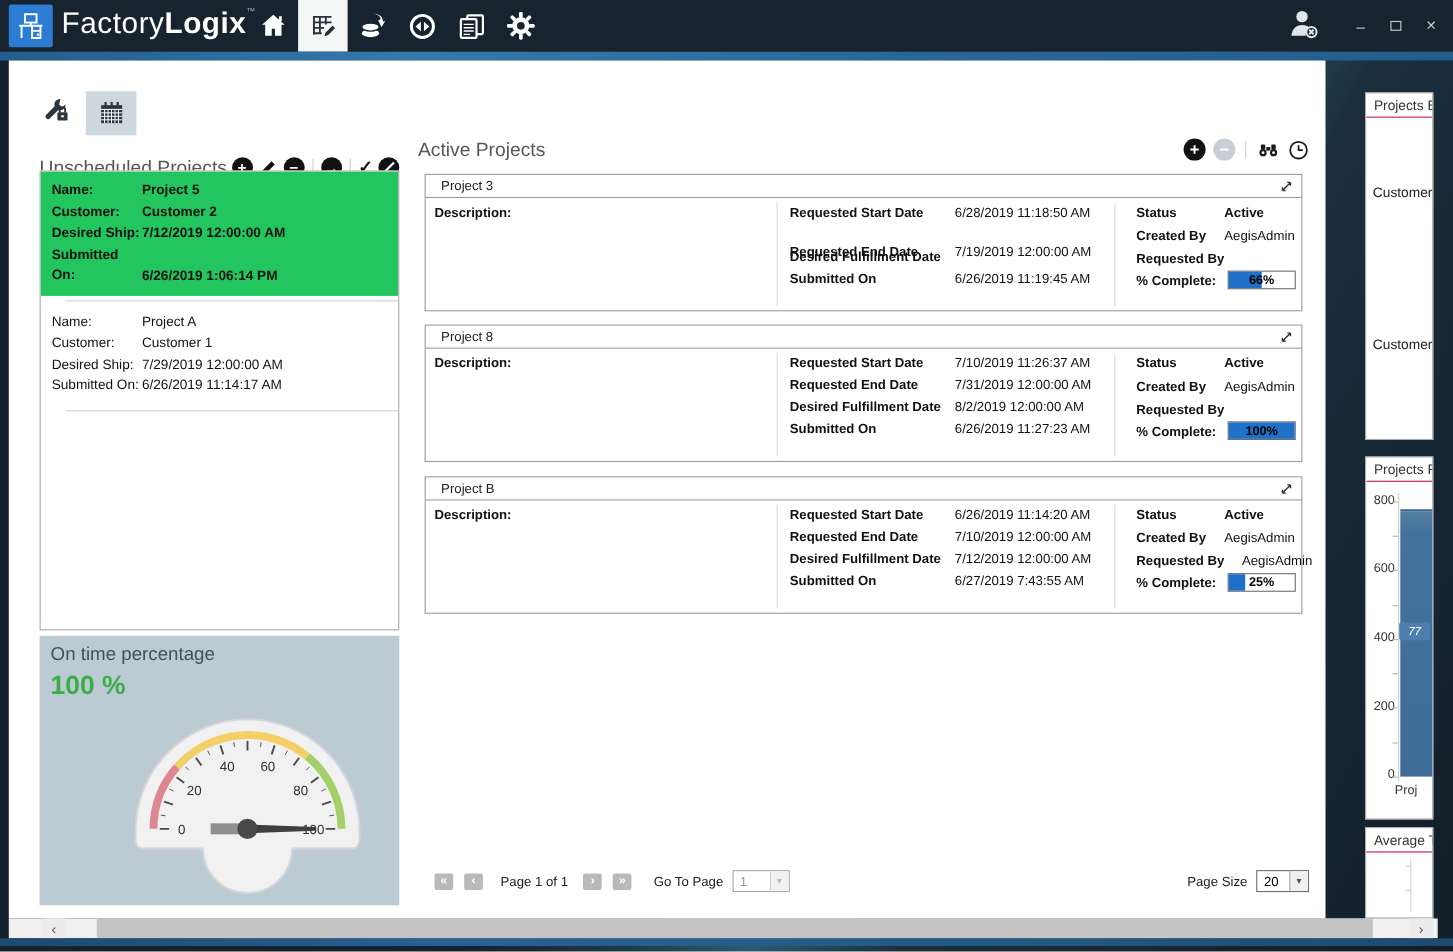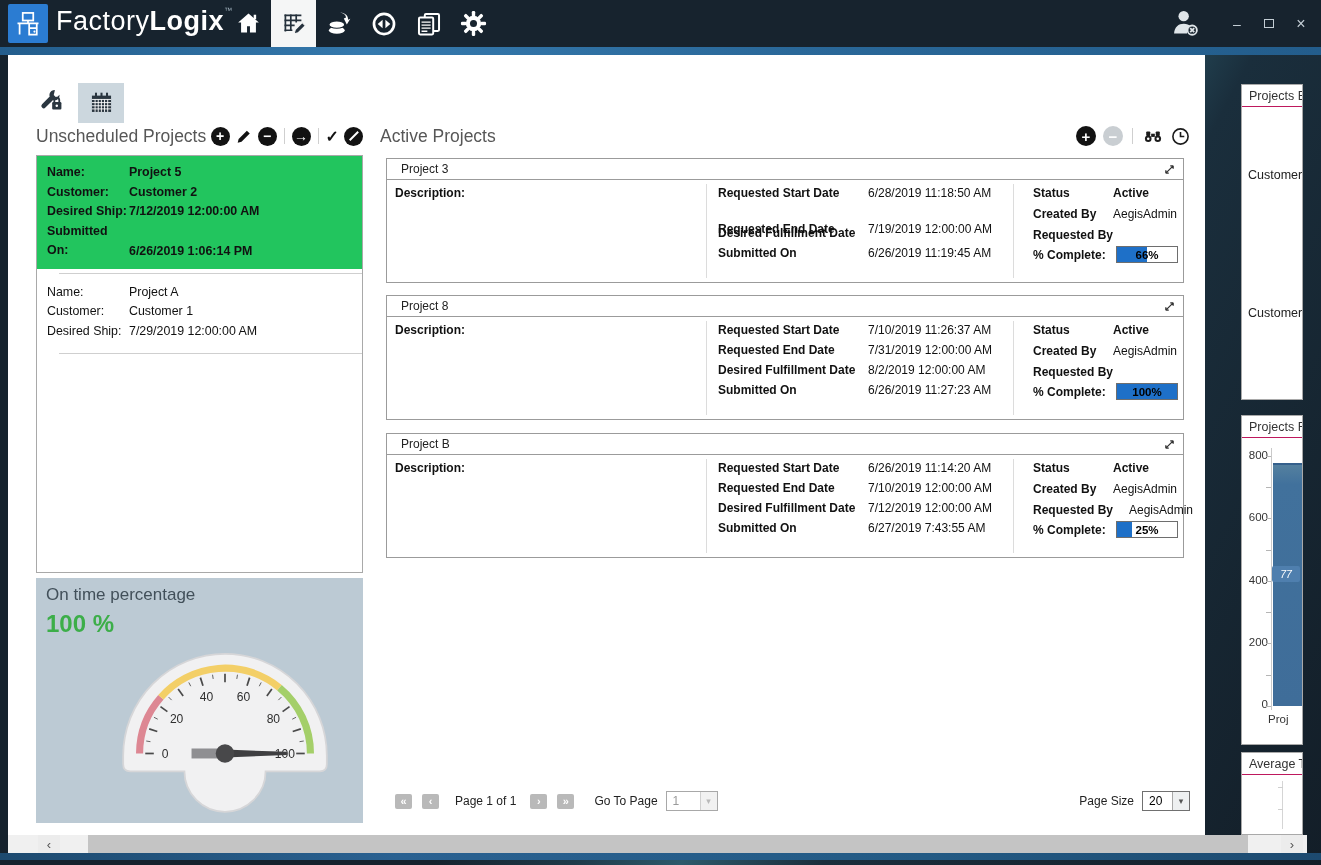--- a/index.html
+++ b/index.html
@@ -23,21 +23,21 @@
     background:linear-gradient(90deg,#235d8c,#3579ad 28%,#2a6899 60%,#235d8c); }
 
   
   .canvas { position:absolute; left:8px; top:55px; width:1197px; height:780px; background:#fff; }
 
   
   .tab { position:absolute; top:28px; height:34px; width:46px; display:flex; align-items:center; justify-content:center; }
   .tab1 { left:20px; } .tab2 { left:70px; height:40px; background:#ccd7de; }
 
   
-  .unsch-head { position:absolute; left:28px; top:66px; width:327px; height:30px; display:flex; align-items:center; }
+  .unsch-head { position:absolute; left:28px; top:82px; width:327px; height:30px; display:flex; align-items:center; }
   .sec-title { font-size:17.5px; color:#575757; font-weight:400; white-space:nowrap; }
   .iconrow { margin-left:auto; display:flex; align-items:center; gap:5px; }
   .cicon { width:19px; height:19px; border-radius:50%; background:#121212; color:#fff; font-size:14px; font-weight:bold;
            display:flex; align-items:center; justify-content:center; line-height:1; }
   .cicon.disabled { background:#c9ced2; }
   .cicon.slash { position:relative; } .cicon.slash::after { content:""; position:absolute; left:3.5px; top:8.4px; width:12px; height:2.2px; background:#fff; transform:rotate(-45deg); }
   .vdiv { width:1px; height:16px; background:#cfcfcf; margin:0 2px; }
   .listbox { position:absolute; left:28px; top:100px; width:327px; height:418px; border:1px solid #a9a9a9; background:#fff; overflow:hidden; }
   .pitem-body { padding:7px 10px 8px 10px; font-size:12.4px; line-height:19.5px; color:#111; }
   .pitem.selected .pitem-body { background:#22c55e;font-weight:bold; }
@@ -253,20 +253,21 @@
           <div><span class="fld-l">Desired Ship:</span><span>7/12/2019 12:00:00 AM</span></div>
           <div><span class="fld-l">Submitted On:</span><span>6/26/2019 1:06:14 PM</span></div>
         </div>
         <div class="sep"></div>
       </div>
       <div class="pitem">
         <div class="pitem-body">
           <div><span class="fld-l">Name:</span><span>Project A</span></div>
           <div><span class="fld-l">Customer:</span><span>Customer 1</span></div>
           <div><span class="fld-l">Desired Ship:</span><span>7/29/2019 12:00:00 AM</span></div>
+          <div><span class="fld-l">Submitted On:</span><span>6/26/2019 11:14:17 AM</span></div>
         </div>
         <div class="sep"></div>
       </div>
     </div>
 
     <div class="gauge-panel">
       <div class="gauge-title">On time percentage</div>
       <div class="gauge-val">100 %</div>
       <svg class="gauge-svg" viewBox="0 0 330 250">
         <path d="M22 168 A143 143 0 0 1 308 168 L308 180 Q308 190 298 190 L222 190 A57 57 0 0 1 108 190 L32 190 Q22 190 22 180 Z" fill="#f1f1f2" stroke="#d6d6d8" stroke-width="2.5"></path>

